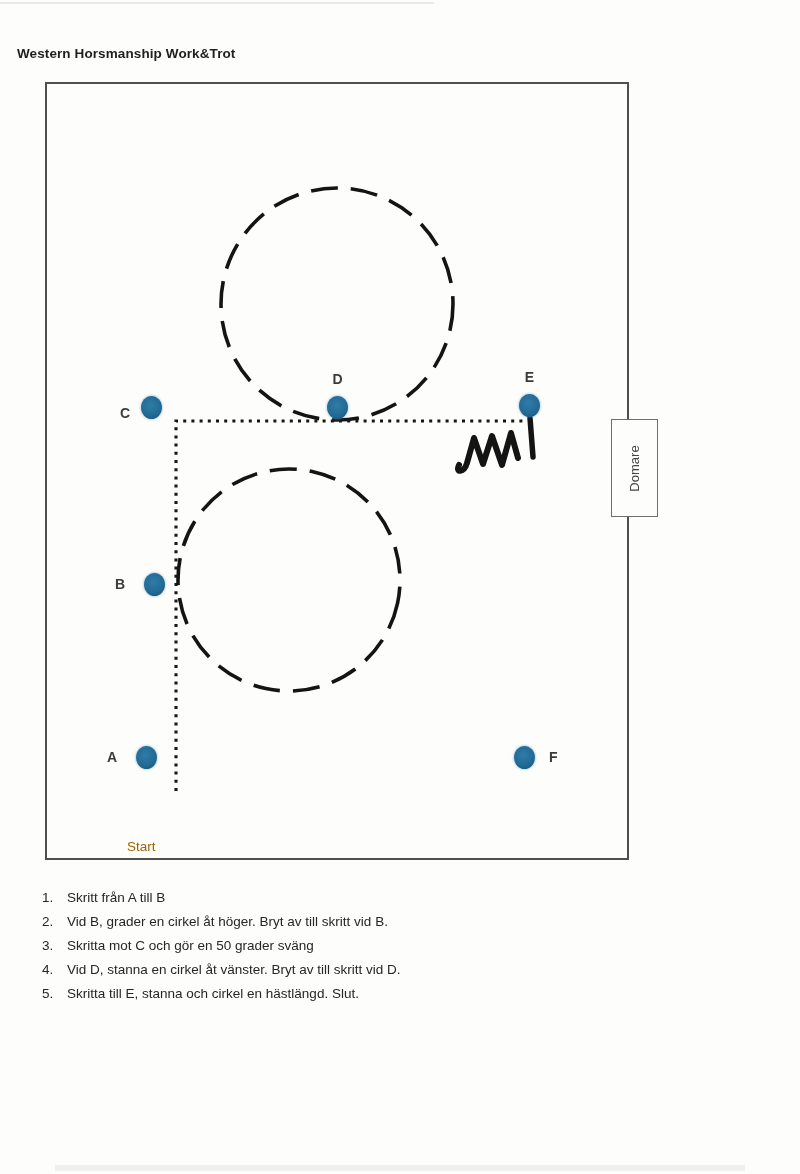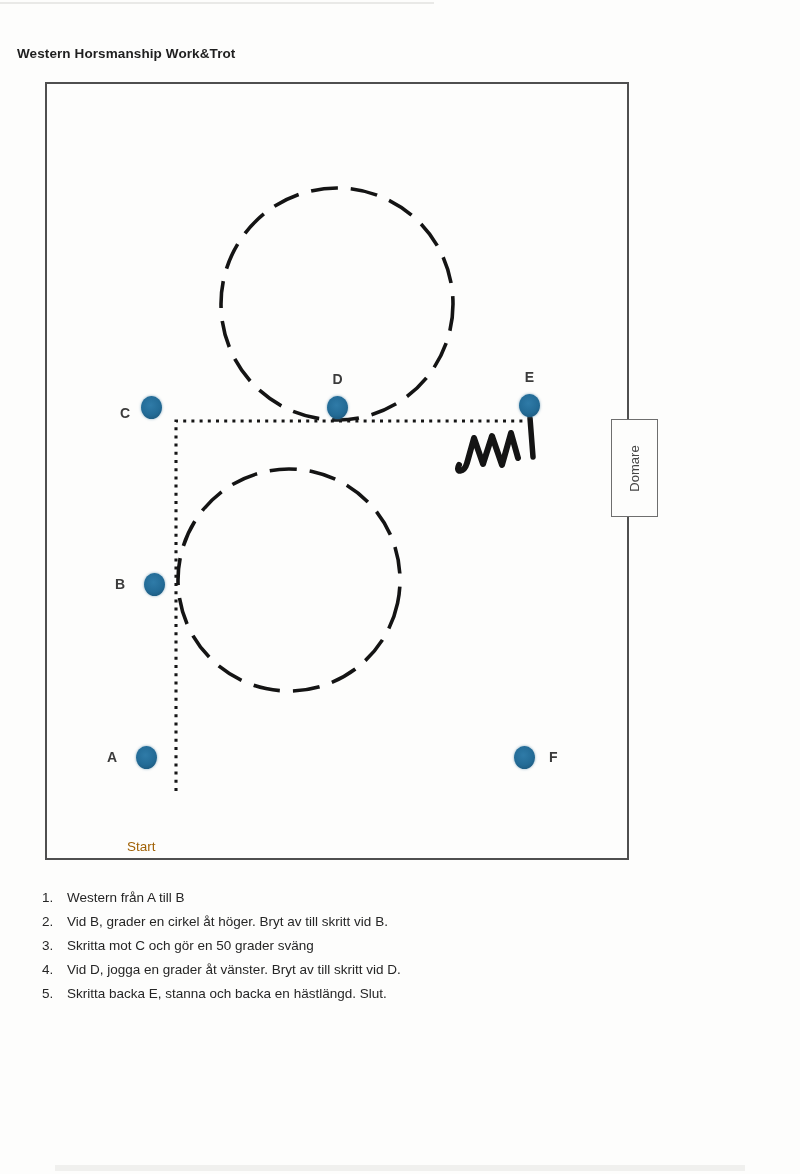--- a/index.html
+++ b/index.html
@@ -122,33 +122,33 @@
 
   <div class="start-label">Start</div>
 
   <div class="judge-box">
     <span>Domare</span>
   </div>
 
   <div class="instructions">
     <div class="instr-row">
       <span class="instr-num">1.</span>
-      <span class="instr-text">Western från A till B</span>
+      <span class="instr-text">Skritt från A till B</span>
     </div>
     <div class="instr-row">
       <span class="instr-num">2.</span>
       <span class="instr-text">Vid B, grader en cirkel åt höger. Bryt av till skritt vid B.</span>
     </div>
     <div class="instr-row">
       <span class="instr-num">3.</span>
       <span class="instr-text">Skritta mot C och gör en 50 grader sväng</span>
     </div>
     <div class="instr-row">
       <span class="instr-num">4.</span>
-      <span class="instr-text">Vid D, jogga en grader åt vänster. Bryt av till skritt vid D.</span>
+      <span class="instr-text">Vid D, stanna en cirkel åt vänster. Bryt av till skritt vid D.</span>
     </div>
     <div class="instr-row">
       <span class="instr-num">5.</span>
-      <span class="instr-text">Skritta backa E, stanna och backa en hästlängd. Slut.</span>
+      <span class="instr-text">Skritta till E, stanna och cirkel en hästlängd. Slut.</span>
     </div>
   </div>
 
 </div>
 
 </body></html>

